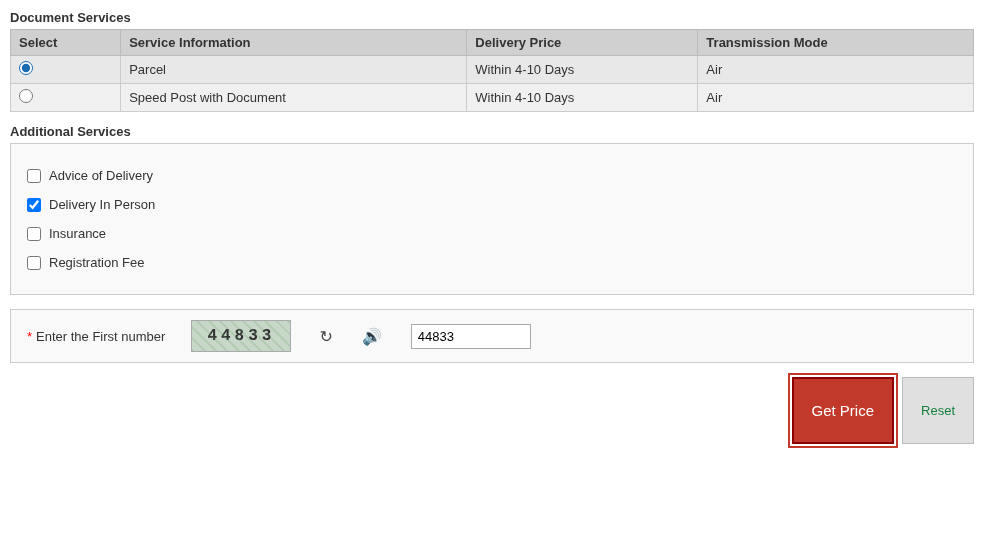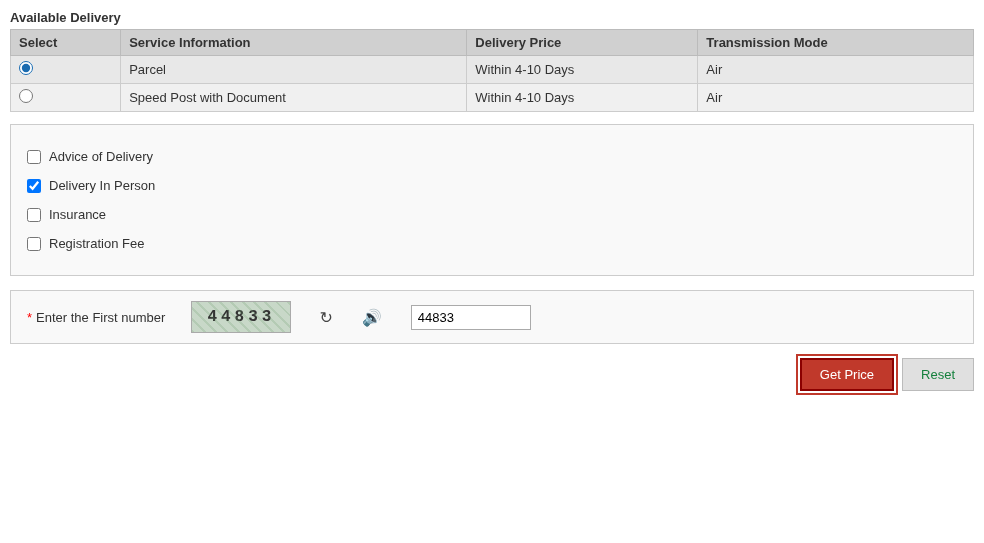--- a/index.html
+++ b/index.html
@@ -126,22 +126,22 @@
     .buttons-row {
       display: flex;
       justify-content: flex-end;
       gap: 8px;
       margin-top: 4px;
     }
     .btn-get-price {
       background: #c0392b;
       color: #fff;
       border: 2px solid #8b0000;
-      padding: 7px 18px;
-      font-size: 13px;
+      padding: 23px 18px;
+      font-size: 15px;
       cursor: pointer;
       outline: 2px solid #c0392b;
       outline-offset: 2px;
     }
     .btn-reset {
       background: #e0e0e0;
       color: #15803d;
       border: 1px solid #bbb;
       padding: 7px 18px;
       font-size: 13px;
@@ -152,21 +152,21 @@
     input[type="radio"] {
       width: 14px;
       height: 14px;
       accent-color: #1a6bb0;
     }
   </style>
 </head>
 <body>
 
 <div>
-  <div class="section-title">Available Delivery</div>
+  <div class="section-title">Document Services</div>
   <table class="services-table">
     <thead>
       <tr>
         <th>Select</th>
         <th>Service Information</th>
         <th>Delivery Price</th>
         <th>Transmission Mode</th>
       </tr>
     </thead>
     <tbody id="services-tbody">
@@ -180,20 +180,21 @@
           <td><input type="radio" name="service_select" style=""></td>
           <td>Speed Post with Document</td>
           <td>Within 4-10 Days</td>
           <td>Air</td>
         </tr>
       </tbody>
   </table>
 </div>
 
 <div>
+  <div class="section-title">Additional Services</div>
   <div class="additional-services-box" id="additional-services-container">
   <div class="checkbox-item">
         <input type="checkbox" id="advice_delivery" style="">
         <label for="advice_delivery">Advice of Delivery</label>
       </div>
       <div class="checkbox-item">
         <input type="checkbox" id="delivery_in_person" checked="" style="">
         <label for="delivery_in_person">Delivery In Person</label>
       </div>
       <div class="checkbox-item">

